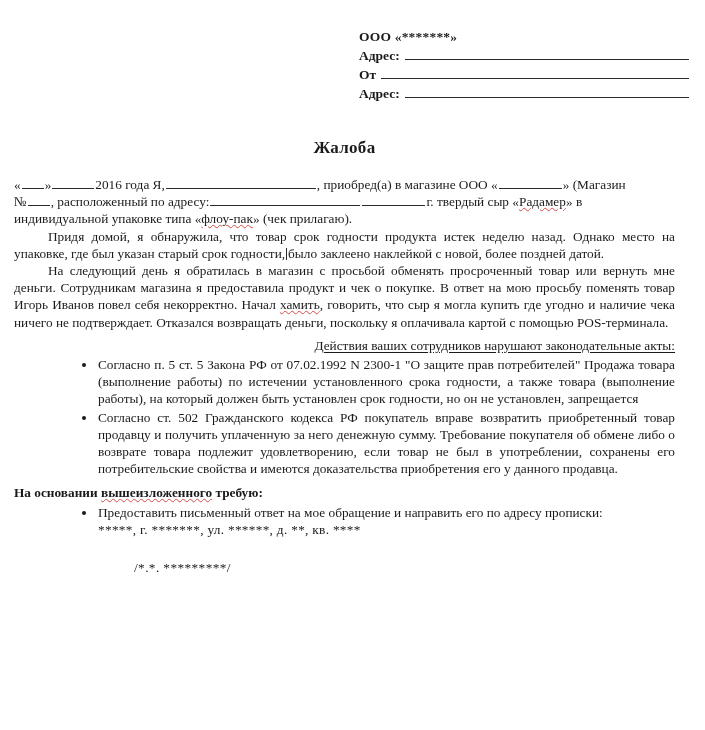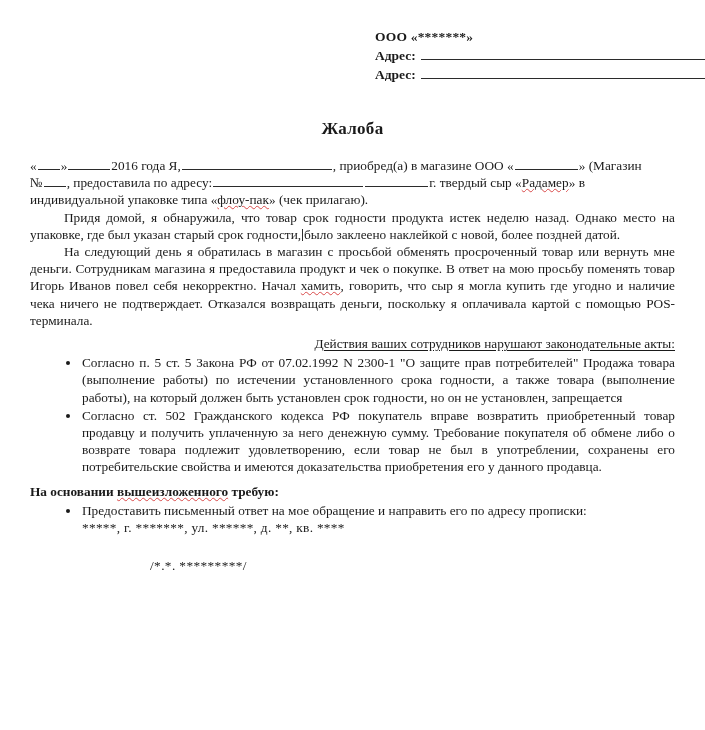--- a/index.html
+++ b/index.html
@@ -14,21 +14,21 @@
     overflow: hidden;
     font-family: "Liberation Serif", "DejaVu Serif", serif;
     color: #1a1a1a;
     -webkit-font-smoothing: antialiased;
   }
   .page {
     position: relative;
     width: 705px;
     height: 730px;
     box-sizing: border-box;
-    padding: 28px 30px 0 30px;
+    padding: 28px 30px 0 14px;
     background: #ffffff;
   }
 
   
   .header-block {
     margin-left: 345px;
     width: 330px;
     font-weight: bold;
     font-size: 13.5px;
     line-height: 18px;
@@ -130,20 +130,21 @@
     list-style: none;
   }
   ul.bullets > li {
     position: relative;
     font-size: 13.3px;
     line-height: 17.2px;
     text-align: justify;
     text-justify: inter-word;
     margin-bottom: 1px;
     padding-left: 2px;
+    margin-left: 32px;
   }
   ul.bullets > li::before {
     content: "";
     position: absolute;
     left: -14px;
     top: 7px;
     width: 4px;
     height: 4px;
     border-radius: 50%;
     background: #1a1a1a;
@@ -185,29 +186,33 @@
 
   <div class="header-block">
     <div class="header-row">
       <span class="header-label header-org">ООО «*******»</span>
     </div>
     <div class="header-row">
       <span class="header-label">Адрес:</span>
       <span class="fill"></span>
     </div>
     <div class="header-row">
+      <span class="header-label">От</span>
+      <span class="fill"></span>
+    </div>
+    <div class="header-row">
       <span class="header-label">Адрес:</span>
       <span class="fill"></span>
     </div>
   </div>
 
   <div class="doc-title">Жалоба</div>
 
   <p class="body-par"><span>«</span><span class="blank b-xs"></span><span>»</span><span class="blank b-s"></span><span>2016 года Я,</span><span class="blank b-xl"></span><span>, приобред(а) в магазине ООО «</span><span class="blank b-m"></span><span>» (Магазин</span>
-    <br><span>№</span><span class="blank b-xs"></span><span>, предоставила по адресу:</span><span class="blank b-xl"></span><span class="blank b-m"></span><span>г. твердый сыр «</span><span class="sq">Радамер</span><span>» в</span>
+    <br><span>№</span><span class="blank b-xs"></span><span>, расположенный по адресу:</span><span class="blank b-xl"></span><span class="blank b-m"></span><span>г. твердый сыр «</span><span class="sq">Радамер</span><span>» в</span>
     <br><span>индивидуальной упаковке типа «</span><span class="sq">флоу-пак</span><span>» (чек прилагаю).</span></p>
 
   <p class="body-par indent"><span>Придя домой, я обнаружила, что товар срок годности продукта истек неделю назад. Однако место на упаковке, где был указан старый срок годности,</span><span class="caret"></span><span>было заклеено наклейкой с новой, более поздней датой.</span></p>
 
   <p class="body-par indent"><span>На следующий день я обратилась в магазин с просьбой обменять просроченный товар или вернуть мне деньги. Сотрудникам магазина я предоставила продукт и чек о покупке. В ответ на мою просьбу поменять товар Игорь Иванов повел себя некорректно. Начал </span><span class="sq">хамить</span><span>, говорить, что сыр я могла купить где угодно и наличие чека ничего не подтверждает. Отказался возвращать деньги, поскольку я оплачивала картой с помощью POS-терминала.</span></p>
 
   <div class="gap-sm"></div>
 
   <p class="section-heading underlined">Действия ваших сотрудников нарушают законодательные  акты:</p>
   <ul class="bullets">

